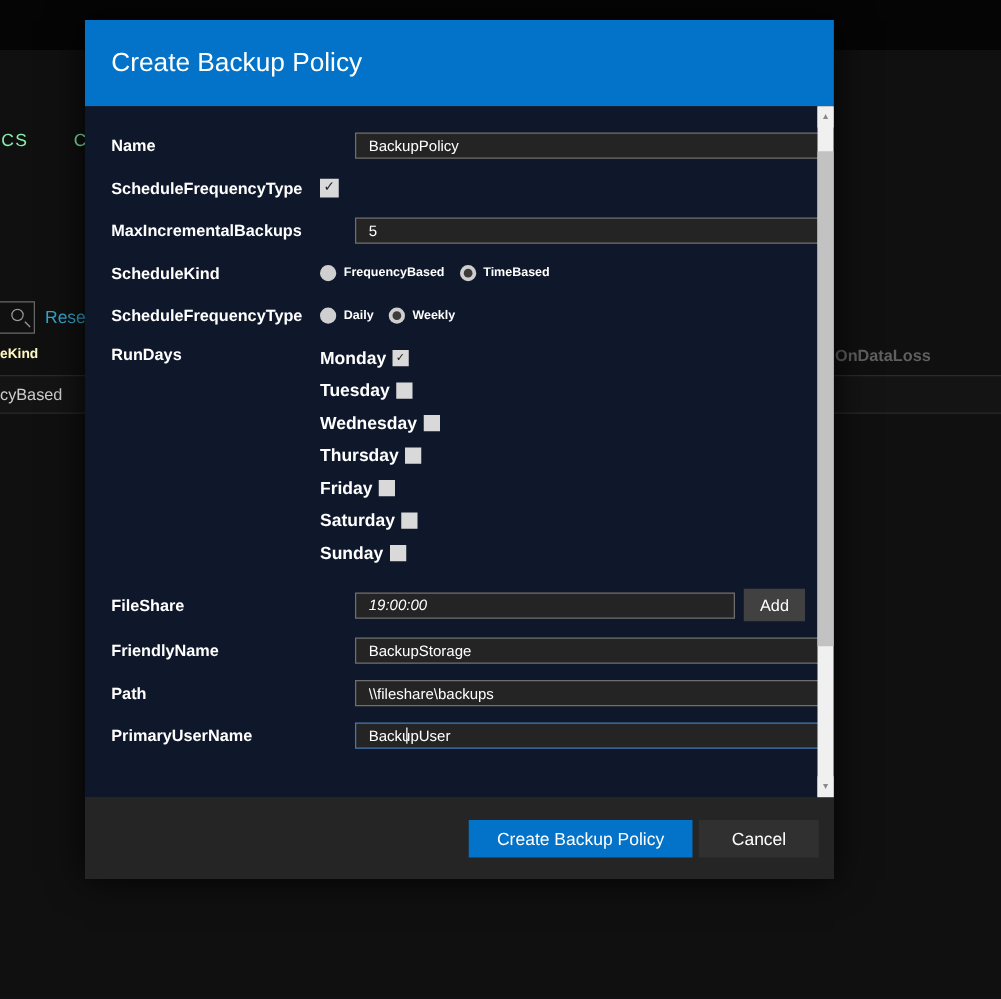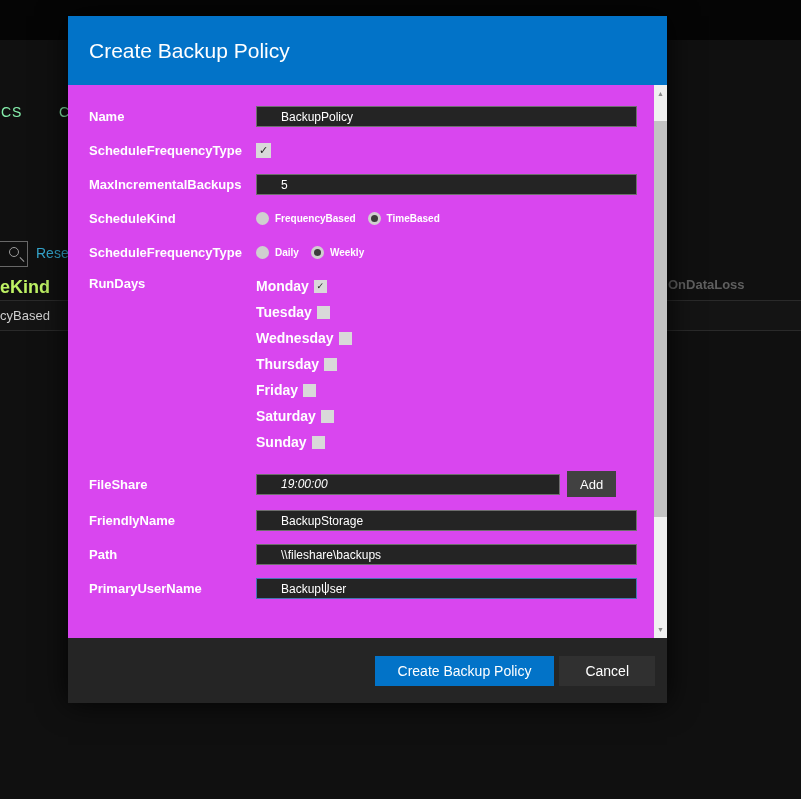--- a/index.html
+++ b/index.html
@@ -14,40 +14,40 @@
   
   .top-bar { position:absolute; top:0; left:0; right:0; height:40px; background:#050505; z-index:1; }
   .bg-frag { position:absolute; z-index:1; color:#86efac; font-size:14px; }
   .bg-tab-left  { left:1px;  top:104px; letter-spacing:1px; }
   .bg-tab-right { left:59px; top:104px; letter-spacing:1px; }
   .bg-search { position:absolute; z-index:1; left:-26px; top:241px; width:54px; height:26px; border:1px solid #686868; }
   .mag { position:absolute; right:8px; top:5px; width:10px; height:10px; border:1px solid #9a9a9a; border-radius:50%; }
   .mag::after { content:""; position:absolute; width:6px; height:1px; background:#9a9a9a; transform:rotate(45deg); left:9px; top:11px; }
   .bg-reset { position:absolute; z-index:1; left:36px; top:245px; font-size:14px; color:var(--link); cursor:pointer; }
   .bg-row { position:absolute; z-index:1; top:300px; left:0; right:0; height:31px; background:#141414; border-top:1px solid #2a2a2a; border-bottom:1px solid #2a2a2a; }
-  .bg-col-left  { left:0; top:277px; font-weight:700; font-size:18px; color:#bef264; }
+  .bg-col-left  { left:0; top:277px; font-weight:700; font-size:11px; color:#fef9c3; }
   .bg-cell-left { left:0; top:308px; font-size:13px; color:#cfcfcf; }
   .bg-col-right { left:668px; top:277px; font-weight:700; font-size:13px; color:#5f5f5f; }
 
   
   .modal { position:absolute; z-index:10; left:68px; top:16px; width:599px; height:687px;
            box-shadow:0 0 28px rgba(0,0,0,.85); background:#373737; }
   .modal-header { height:69px; background:var(--accent); display:flex; align-items:center; padding-left:21px; }
   .modal-title { font-size:21px; font-weight:400; color:#fff; }
 
-  .modal-body { position:absolute; top:69px; left:0; right:0; bottom:65px; background:#d946ef;
+  .modal-body { position:absolute; top:69px; left:0; right:0; bottom:65px; background:#0f172a;
                 padding:21px 0 0 21px; overflow:hidden; }
 
   .form-row { display:flex; align-items:center; min-height:21px; margin-bottom:13px; }
   .form-row.top-align { align-items:flex-start; }
   .form-label { width:167px; flex:none; font-weight:700; font-size:13px; color:#fff; }
   .control { display:flex; align-items:center; }
 
   .text-input { width:381px; height:21px; background:#242424; border:1px solid #6e6e6e;
-                color:#fff; font-size:12px; padding:0 24px; font-family:"Liberation Sans",sans-serif; outline:none; }
+                color:#fff; font-size:12px; padding:0 10px; font-family:"Liberation Sans",sans-serif; outline:none;margin-left:28px; }
   .text-input.focused { border:1px solid var(--focus); }
   .input-wrap { position:relative; display:inline-block; }
   .caret { display:none; position:absolute; left:69px; top:4px; width:1px; height:13px; background:#fff; }
   .caret.visible { display:block; }
   .narrow { width:304px;font-style:italic; }
 
   .checkbox { width:15px; height:15px; background:#d9d9d9; display:flex; align-items:center;
               justify-content:center; font-size:11px; font-weight:700; color:#222; cursor:pointer; }
   .checkbox .check { display:none; line-height:1; }
   .checkbox.checked .check { display:inline; }

